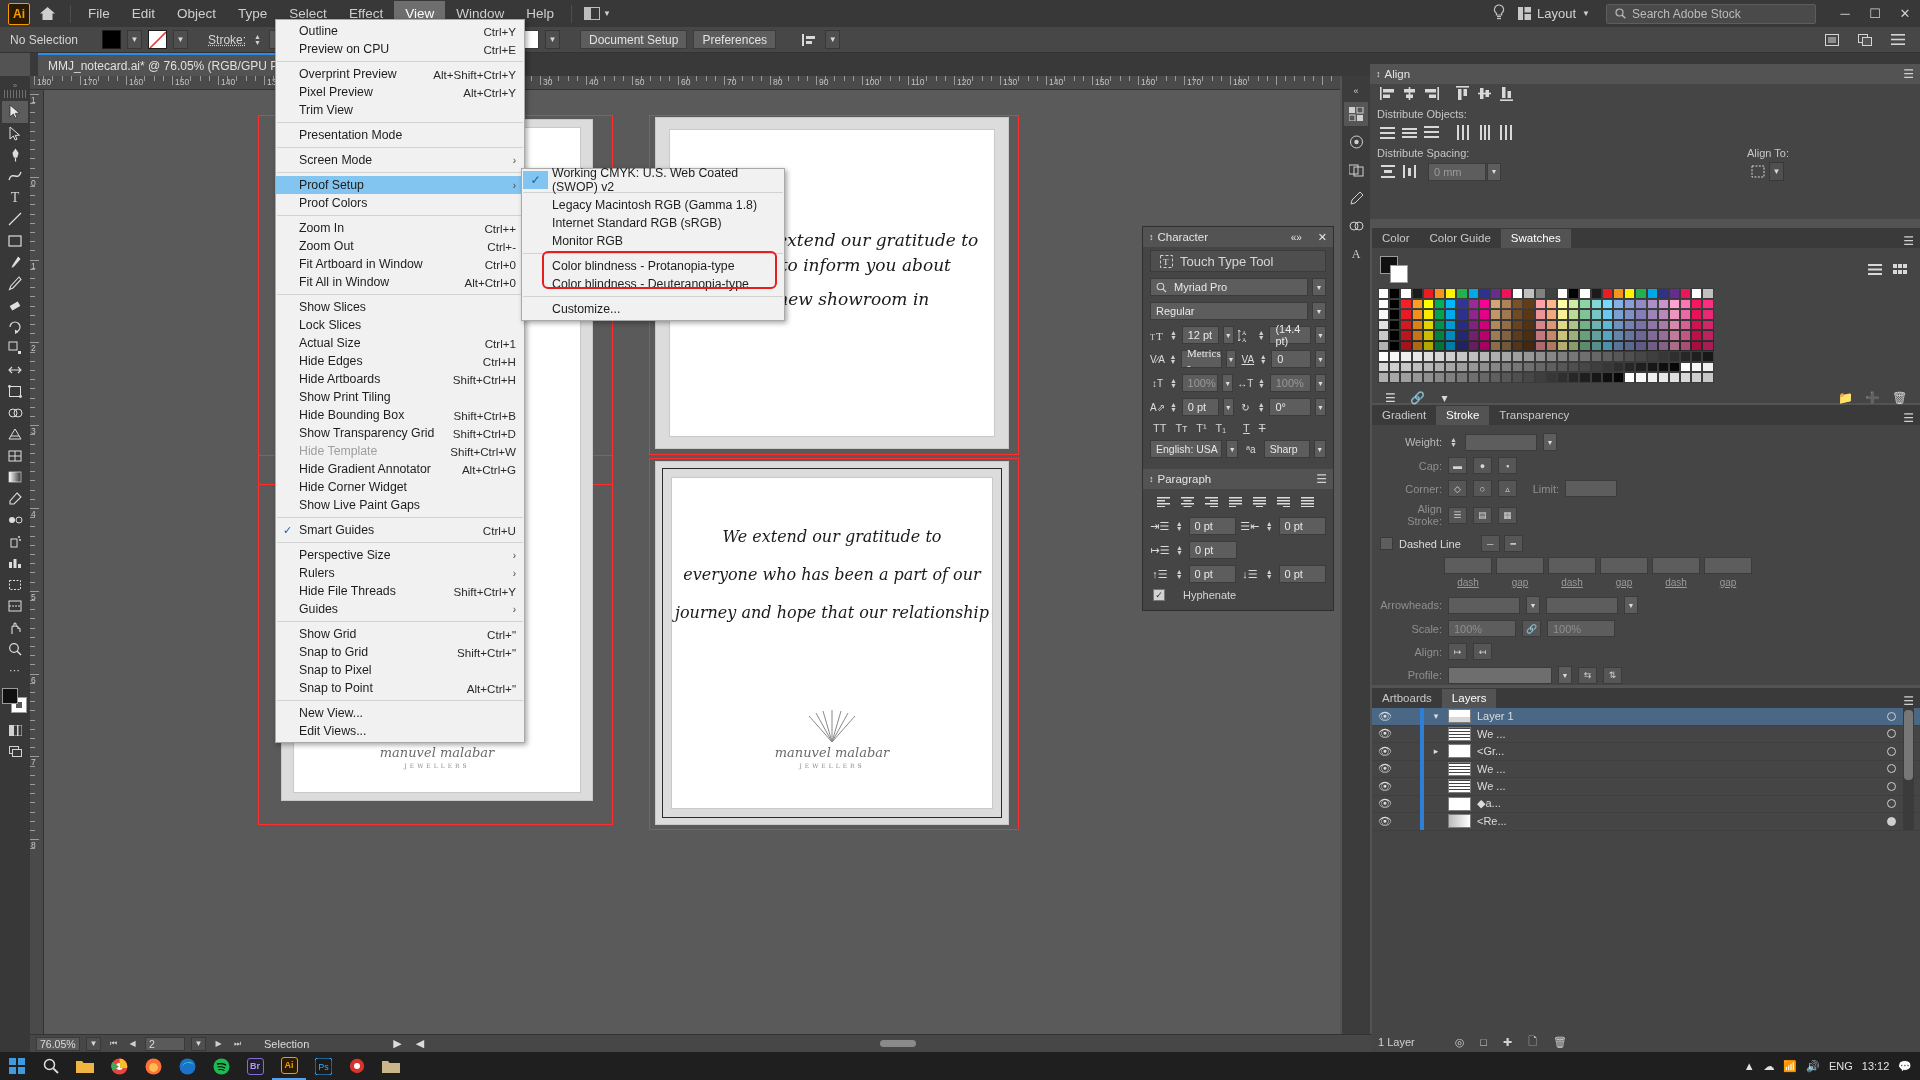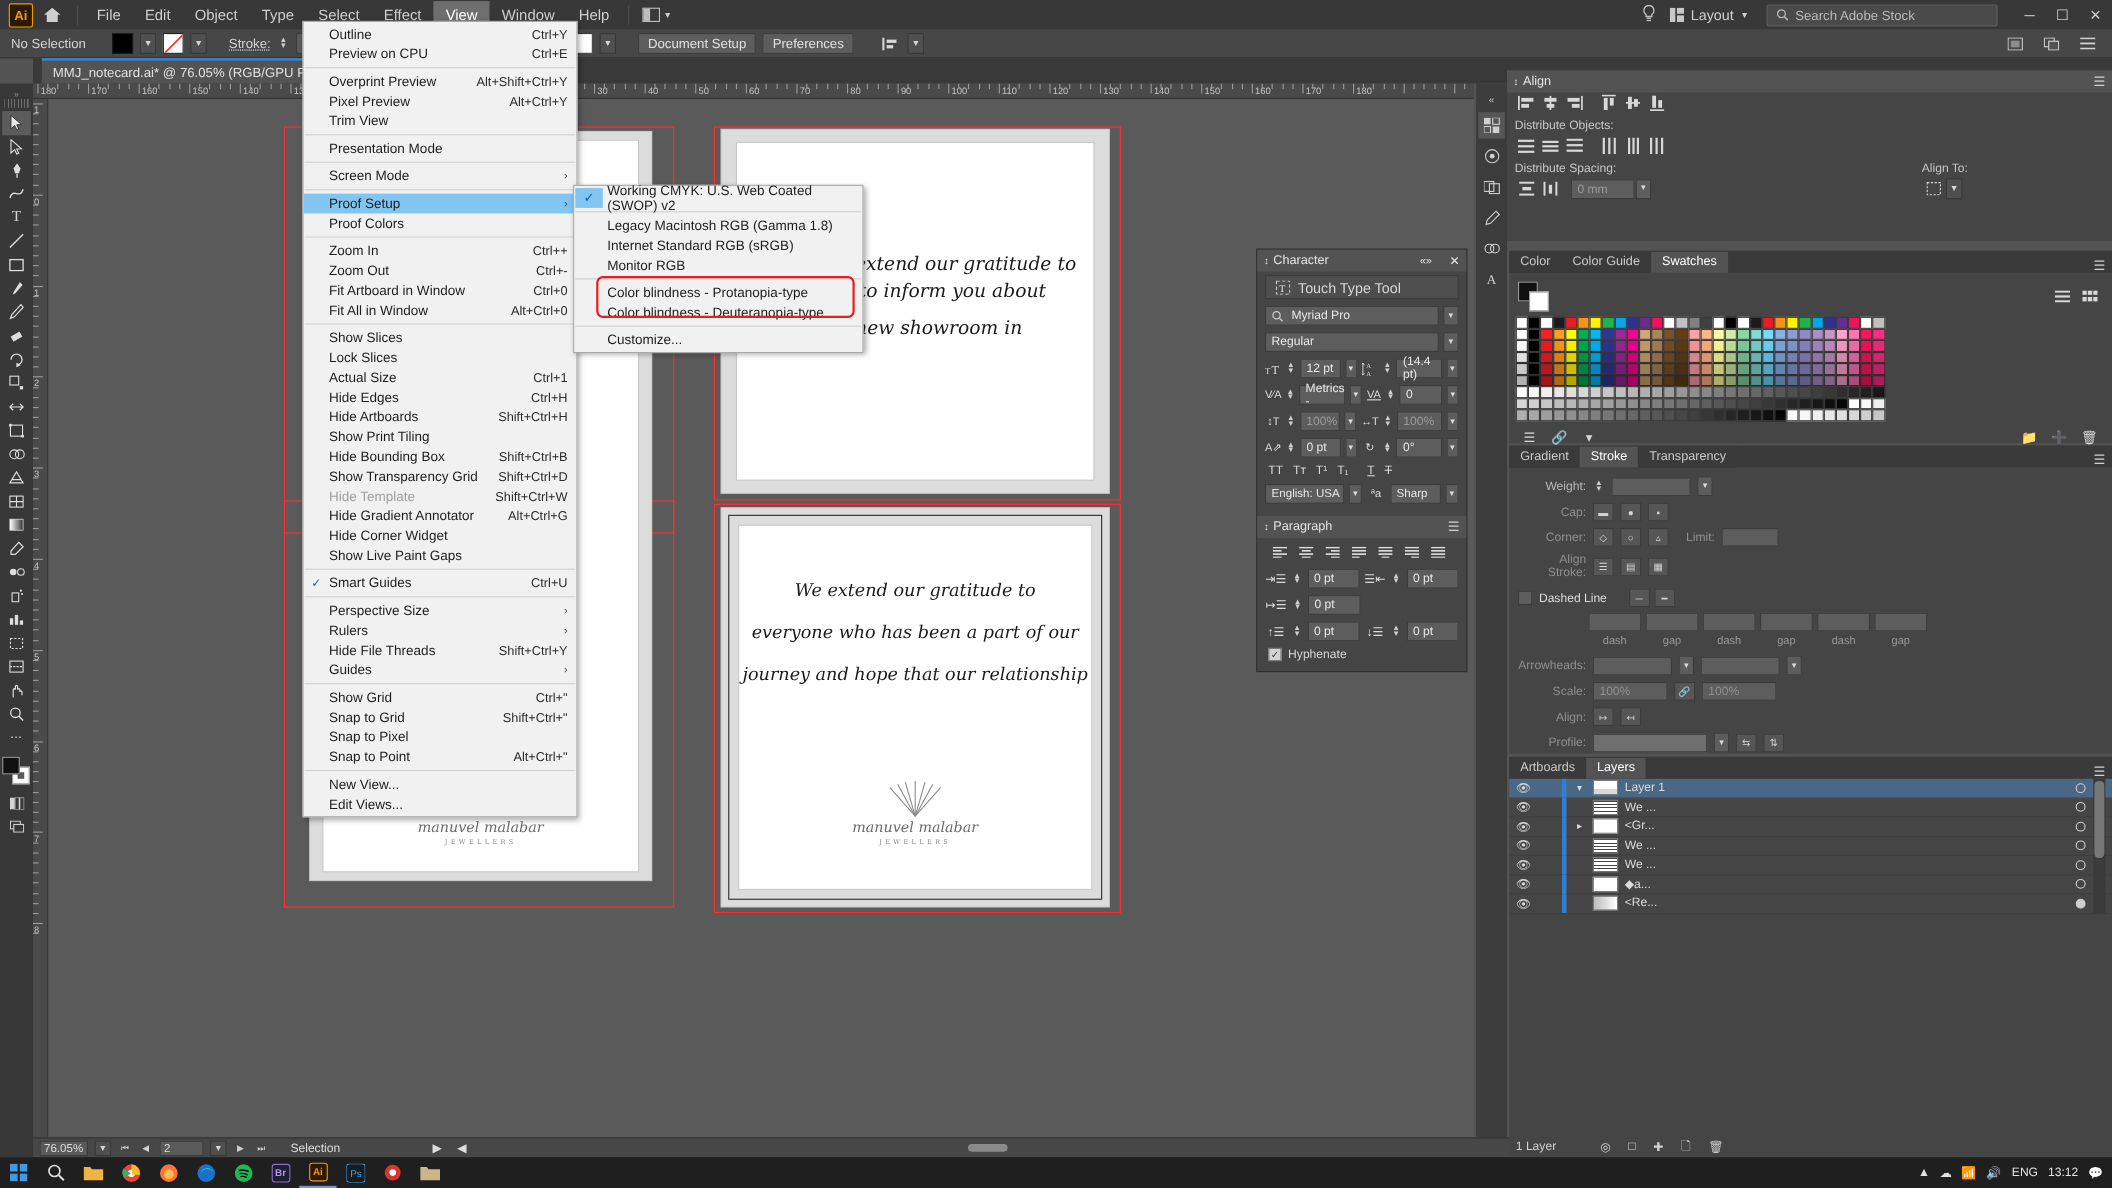--- a/index.html
+++ b/index.html
@@ -1357,21 +1357,21 @@
     </div>
   </div>
   <div class="row" style="padding:5px 0 0 72px; gap:4px;">
     <div class="gs-field" style="width:48px;"></div>
     <div class="gs-field" style="width:48px;"></div>
     <div class="gs-field" style="width:48px;"></div>
     <div class="gs-field" style="width:48px;"></div>
     <div class="gs-field" style="width:48px;"></div>
     <div class="gs-field" style="width:48px;"></div>
   </div>
-  <div class="row" style="padding:3px 0 0 72px; gap:4px; font-size:10px; color:#9a9a9a;">
+  <div class="row" style="padding:3px 0 0 72px; gap:4px; font-size:10px; color:#9a9a9a;text-decoration:underline;">
     <span style="width:48px;text-align:center;">dash</span>
     <span style="width:48px;text-align:center;">gap</span>
     <span style="width:48px;text-align:center;">dash</span>
     <span style="width:48px;text-align:center;">gap</span>
     <span style="width:48px;text-align:center;">dash</span>
     <span style="width:48px;text-align:center;">gap</span>
   </div>
   <div class="row" style="padding:8px 0 0 8px; gap:6px;">
     <span class="gs-lbl" style="color:#8f8f8f;">Arrowheads:</span>
     <div class="gs-field" style="width:72px;"></div>
@@ -1542,21 +1542,21 @@
       </div>
     <div class="cp-field" style="width:52px;">(14.4 pt)</div>
     <div class="cp-caret">▼</div>
   </div>
   <div class="cp-row">
     <span class="cp-ico" style="font-size:10px;">V∕A</span>
     <div class="cp-step">
         <span>▲</span>
         <span>▼</span>
       </div>
-    <div class="cp-field" style="width:46px;">Metrics -</div>
+    <div class="cp-field" style="width:46px;font-family:Liberation Serif, serif;">Metrics -</div>
     <div class="cp-caret">▼</div>
     <span class="cp-ico" style="font-size:10px;text-decoration:underline;">VA</span>
     <div class="cp-step">
         <span>▲</span>
         <span>▼</span>
       </div>
     <div class="cp-field" style="width:52px;">0</div>
     <div class="cp-caret">▼</div>
   </div>
   <div class="cp-row">
@@ -1702,21 +1702,21 @@
     <span class="cp-ico">↓☰</span>
     <div class="cp-step">
         <span>▲</span>
         <span>▼</span>
       </div>
     <div class="cp-field" style="width:48px;">0 pt</div>
   </div>
   <div class="cp-row" style="gap:6px;padding-left:10px;">
     <span style="width:12px;height:12px;background:#d3d3d3;border:1px solid #777;display:flex;
       align-items:center;justify-content:center;color:#333;font-size:9px;">✓</span>
-    <span style="font-size:11px;">Hyphenate</span>
+    <span style="font-size:11px;margin-left:12px;">Hyphenate</span>
   </div>
 </div>
 
 <div id="viewmenu">
     <div class="mi">
       <span>Outline</span>
       <span class="sc">Ctrl+Y</span>
     </div>
     <div class="mi">
       <span>Preview on CPU</span>

